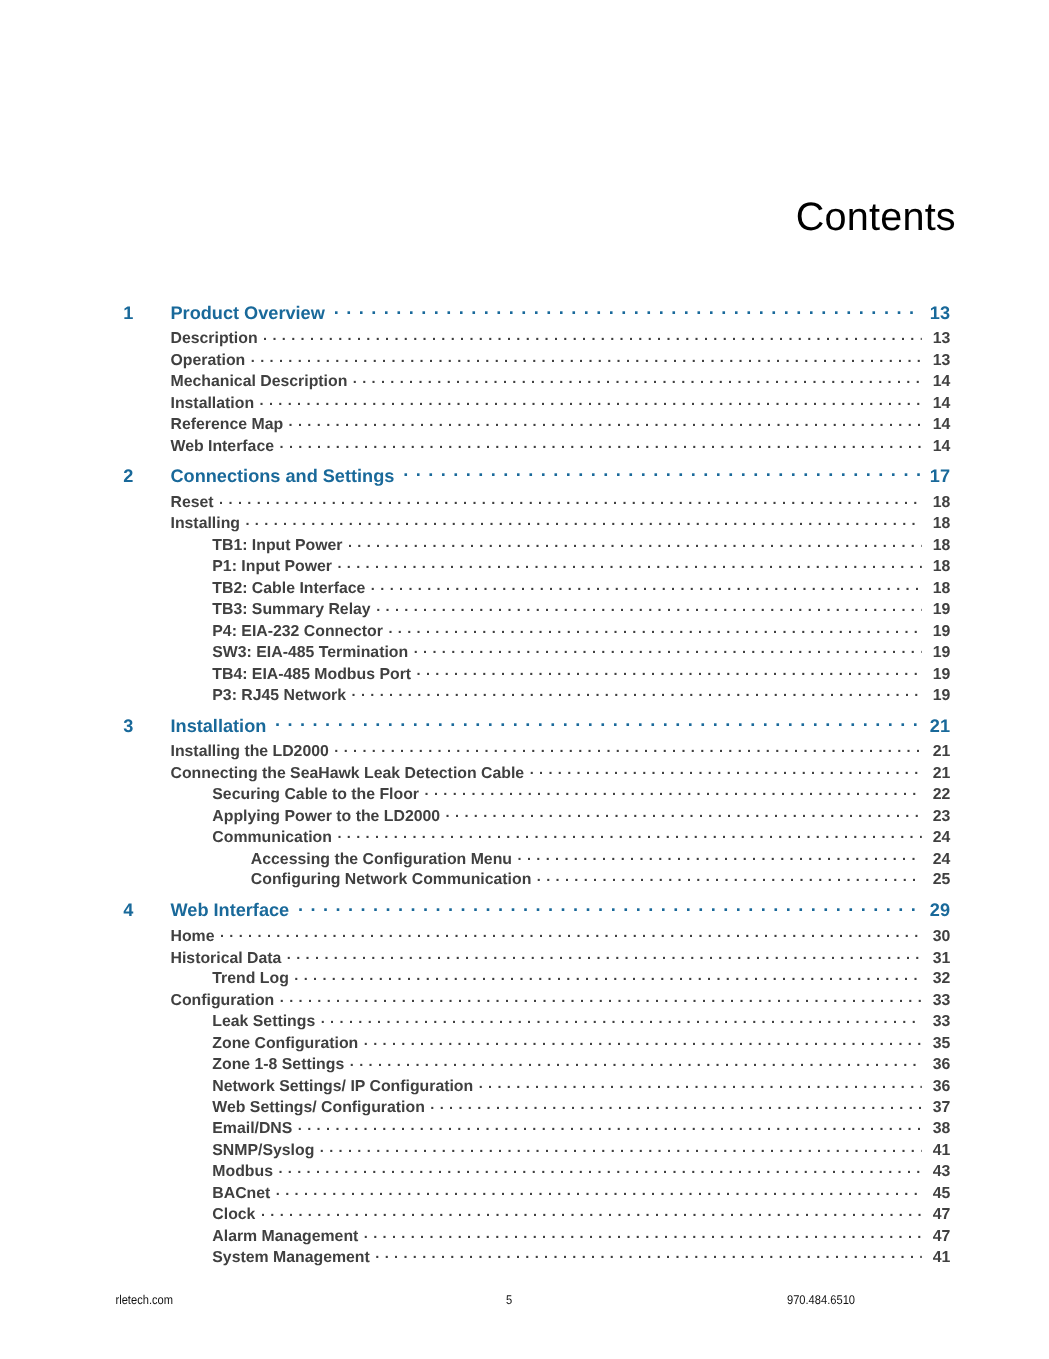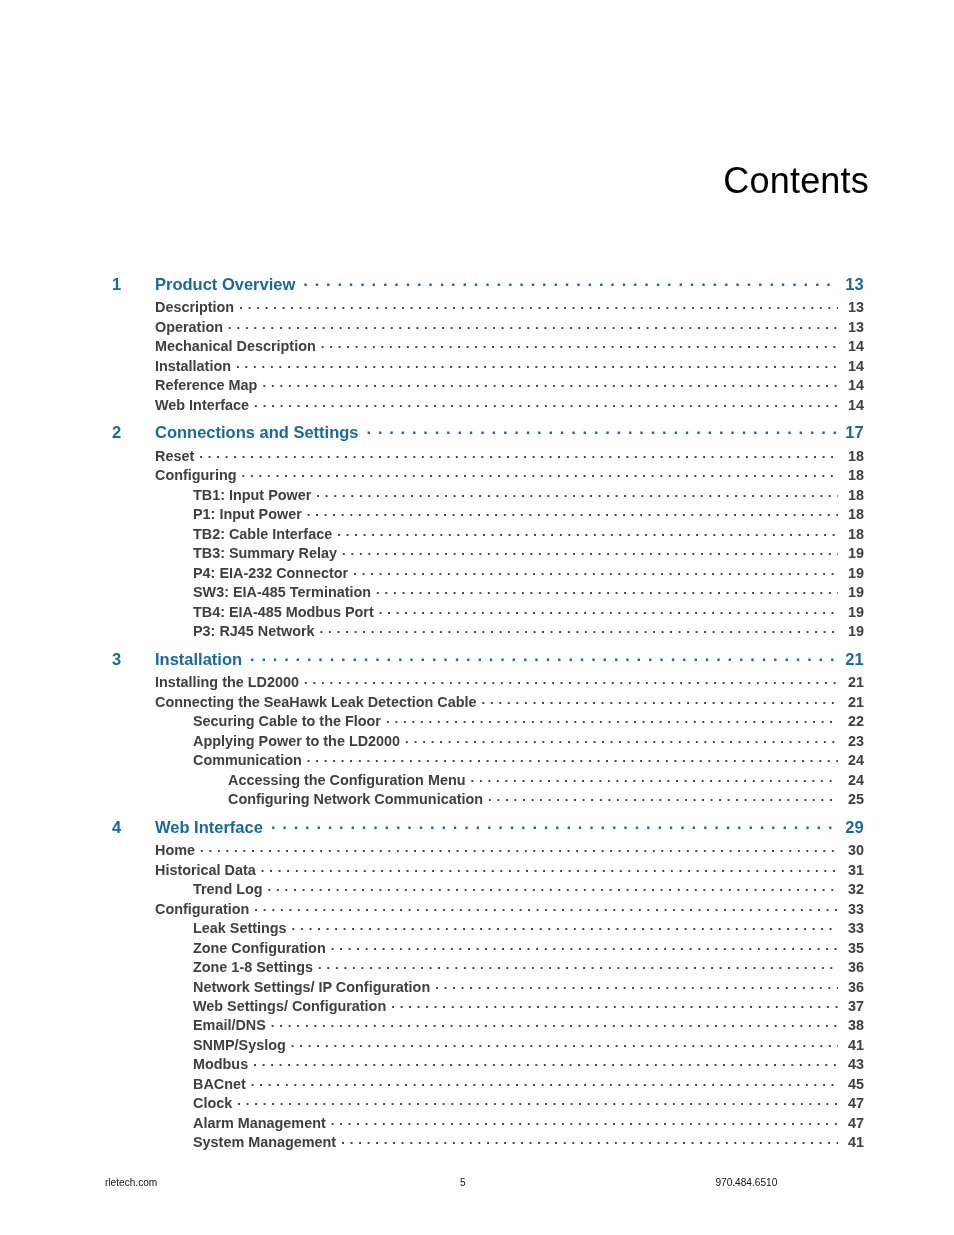--- a/index.html
+++ b/index.html
@@ -12,21 +12,21 @@
     height: 1235px;
     position: relative;
     font-family: "Liberation Sans", sans-serif;
     color: #000000;
     -webkit-font-smoothing: antialiased;
   }
 
   
   #page-title {
     position: absolute;
-    top: 137px;
+    top: 153px;
     left: 0;
     width: 869px;
     text-align: right;
     font-size: 36px;
     font-weight: normal;
     letter-spacing: 0.2px;
     color: #000000;
     line-height: 1.1;
   }
 
@@ -190,21 +190,21 @@
       <span class="page">17</span>
     </div>
     <div class="toc-row level-1">
       <span class="indent"></span>
       <span class="label">Reset</span>
       <span class="leader"></span>
       <span class="page">18</span>
     </div>
     <div class="toc-row level-1">
       <span class="indent"></span>
-      <span class="label">Configuring</span>
+      <span class="label">Installing</span>
       <span class="leader"></span>
       <span class="page">18</span>
     </div>
     <div class="toc-row level-2">
       <span class="indent"></span>
       <span class="label">TB1: Input Power</span>
       <span class="leader"></span>
       <span class="page">18</span>
     </div>
     <div class="toc-row level-2">

